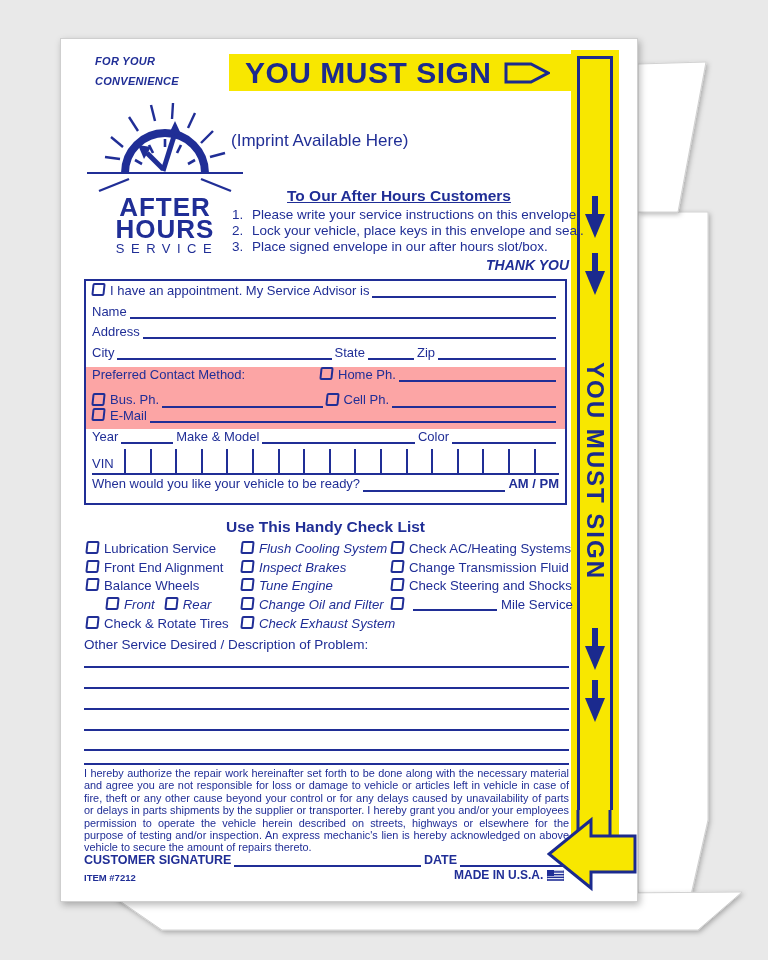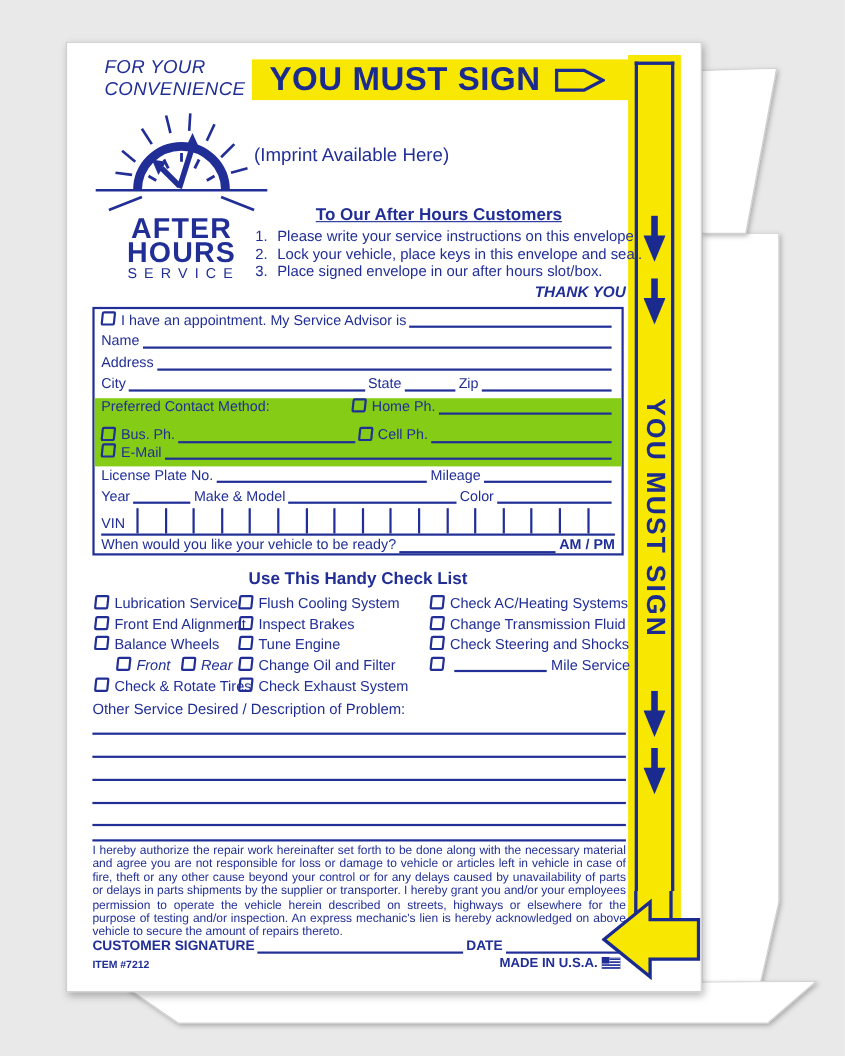--- a/index.html
+++ b/index.html
@@ -3,21 +3,21 @@
 <meta charset="utf-8">
 <style>
   html,body{margin:0;padding:0;}
   body{width:768px;height:960px;background:#e9e9e9;position:relative;overflow:hidden;
        font-family:"Liberation Sans",sans-serif;color:#202e96;}
   .bgsvg{position:absolute;left:0;top:0;z-index:0;}
   .envelope{position:absolute;left:60px;top:38px;width:576px;height:862px;background:#ffffff;
             border:1px solid #cfcfcf;box-shadow:2px 3px 7px rgba(0,0,0,.28);z-index:1;}
   .abs{position:absolute;}
   
-  .fyc{left:34px;top:12px;font-style:italic;font-weight:normal;font-size:17px;line-height:20px;letter-spacing:.3px;}
+  .fyc{left:34px;top:12px;font-style:italic;font-weight:bold;font-size:11px;line-height:20px;letter-spacing:.3px;}
   
   .hband{left:168px;top:15px;width:346px;height:37px;background:#f8e700;display:flex;align-items:center;padding-left:16px;box-sizing:border-box;gap:12px;}
   .hband-text{font-size:30px;font-weight:bold;color:#1b2a8e;letter-spacing:.5px;white-space:nowrap;}
   .vband{left:510px;top:11px;width:48px;height:760px;background:#f8e700;}
   .vband-outline{position:absolute;left:6px;right:6px;top:6px;bottom:0;border:3px solid #1b2a8e;border-bottom:none;}
   .vtext{position:absolute;left:0;top:268px;width:100%;height:306px;display:flex;align-items:center;justify-content:center;
          writing-mode:vertical-rl;font-size:24px;font-weight:bold;color:#1b2a8e;letter-spacing:2px;white-space:nowrap;}
   .dnarrow{position:absolute;left:14px;}
   .corner-arrow{left:486px;top:771px;}
   
@@ -28,21 +28,21 @@
   .thankyou{left:338px;top:218px;width:170px;text-align:right;font-size:14px;font-style:italic;font-weight:bold;}
   
   .main-box{left:23px;top:240px;width:483px;height:226px;border:2px solid #202e96;display:flex;flex-direction:column;
             font-size:13px;box-sizing:border-box;padding:2px 6px 0 6px;}
   .frow{display:flex;height:20.5px;line-height:15px;}
   .frow .lbl{white-space:nowrap;padding-bottom:1px;}
   .ln{border-bottom:2px solid #202e96;height:13px;margin:0 3px;}
   .ln.fx{flex:1;}
   .cb{display:inline-block;width:9px;height:9px;border:2px solid #202e96;border-radius:2px;transform:skewX(-6deg);
       margin:0 5px 2px 0;flex:none;}
-  .contact{background:#84cc16;margin:2px -6px 0 -6px;padding:0 6px;}
+  .contact{background:#fca5a5;margin:2px -6px 0 -6px;padding:0 6px;}
   .half{display:flex;flex:1;align-items:flex-end;}
   .vinrow{display:flex;align-items:stretch;height:24px;border-bottom:2px solid #202e96;}
   .vinrow .lbl{align-self:flex-end;padding-bottom:2px;width:32px;}
   .vin-cell{flex:1;border-left:2px solid #202e96;}
   .ready{height:17px;align-items:flex-end;}
   
   .cl-title{left:23px;top:479px;width:483px;text-align:center;font-size:15.5px;font-weight:bold;}
   .cl-col{top:500px;font-size:13.2px;}
   .cl-row{display:flex;align-items:center;height:18.8px;white-space:nowrap;}
   .cl-sub{margin-left:20px;display:flex;gap:10px;font-style:italic;}
@@ -196,26 +196,20 @@
           <span class="ln fx"></span>
         </span>
       </div>
       <div class="frow">
         <span class="cb"></span>
         <span class="lbl">E-Mail</span>
         <span class="ln fx"></span>
       </div>
     </div>
     <div class="frow">
-      <span class="lbl">License Plate No.</span>
-      <span class="ln fx"></span>
-      <span class="lbl">Mileage</span>
-      <span class="ln" style="width:116px;"></span>
-    </div>
-    <div class="frow">
       <span class="lbl">Year</span>
       <span class="ln" style="width:52px;"></span>
       <span class="lbl">Make &amp; Model</span>
       <span class="ln fx"></span>
       <span class="lbl">Color</span>
       <span class="ln" style="width:104px;"></span>
     </div>
     <div class="vinrow">
       <span class="lbl">VIN</span>
       <span class="vin-cell"></span>
@@ -265,21 +259,21 @@
       <span style="display:flex;align-items:center;">
           <span class="cb"></span>
           <span>Rear</span>
         </span>
     </div>
     <div class="cl-row">
         <span class="cb"></span>
         <span>Check &amp; Rotate Tires</span>
       </div>
   </div>
-  <div class="abs cl-col" style="left:156px;">
+  <div class="abs cl-col" style="left:180px;font-style:italic;">
     <div class="cl-row">
         <span class="cb"></span>
         <span>Flush Cooling System</span>
       </div>
     <div class="cl-row">
         <span class="cb"></span>
         <span>Inspect Brakes</span>
       </div>
     <div class="cl-row">
         <span class="cb"></span>

